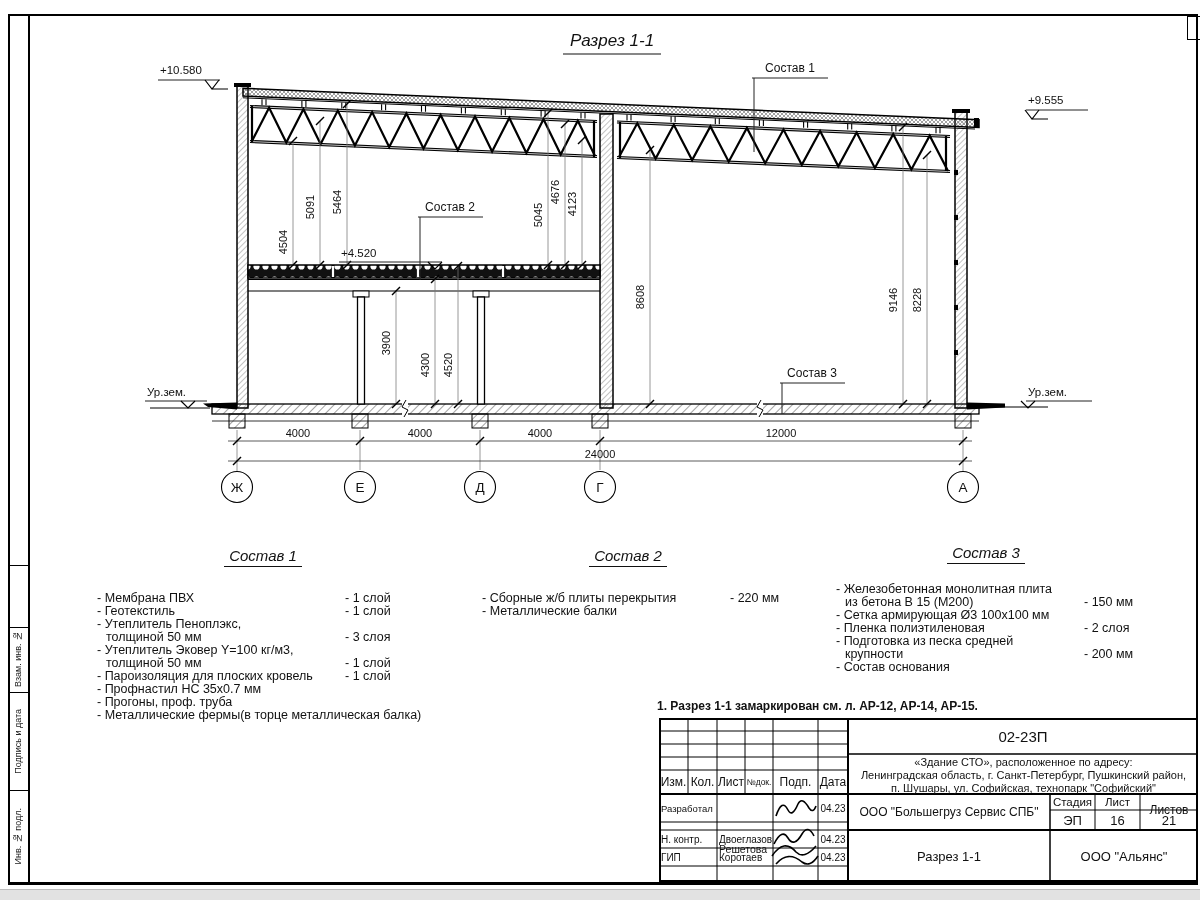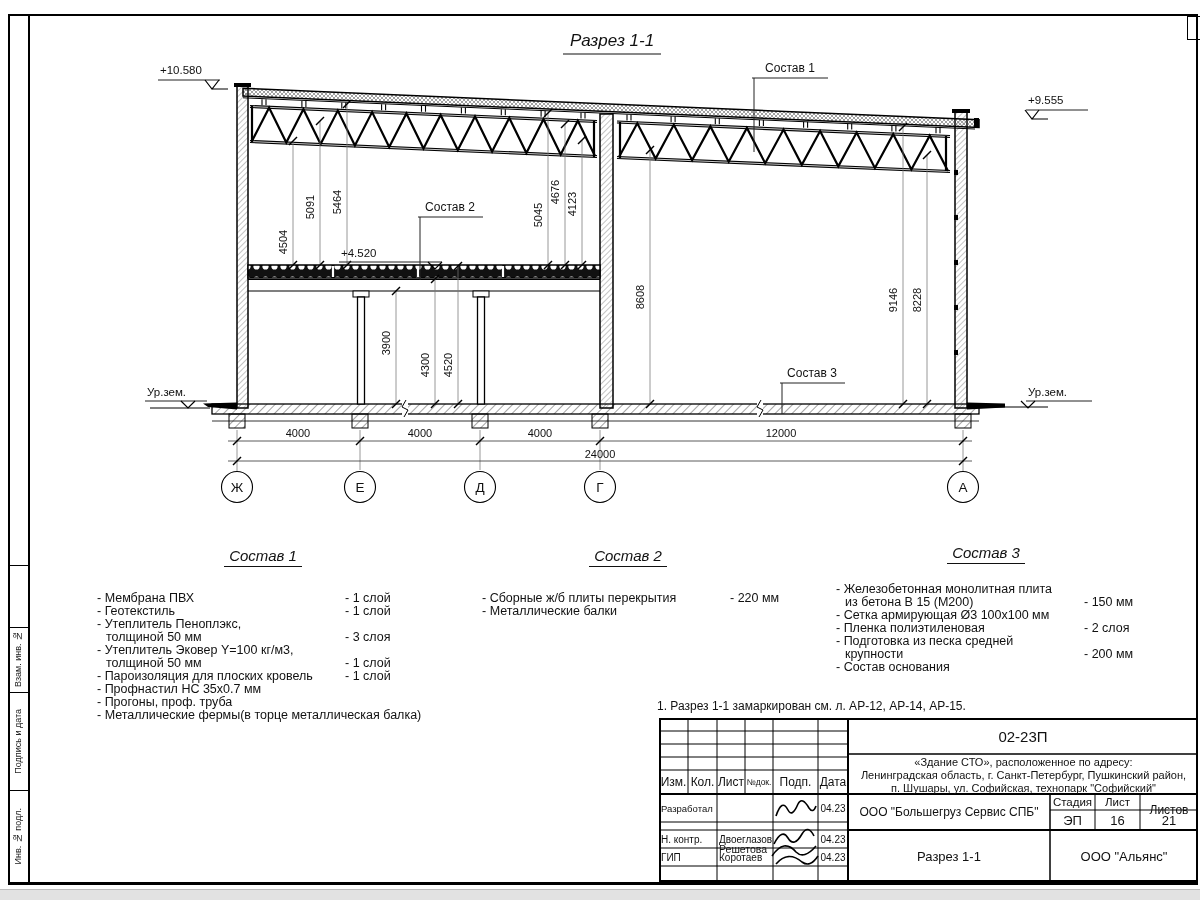--- a/index.html
+++ b/index.html
@@ -307,21 +307,21 @@
       <div class="row"><span>- Железобетонная  монолитная плита</span></div>
       <div class="row cont"><span>из бетона В 15 (М200)</span><span class="val">- 150 мм</span></div>
       <div class="row"><span>- Сетка армирующая Ø3 100х100 мм</span></div>
       <div class="row"><span>- Пленка полиэтиленовая</span><span class="val">-  2 слоя</span></div>
       <div class="row"><span>- Подготовка из песка средней</span></div>
       <div class="row cont"><span>крупности</span><span class="val">- 200 мм</span></div>
       <div class="row"><span>- Состав основания</span></div>
     </div>
   </div>
 
-  <div class="note" style="left:657px;top:699px;">1. Разрез 1-1 замаркирован см. л. АР-12, АР-14, АР-15.</div>
+  <div class="note" style="left:657px;top:699px;font-weight:bold;">1. Разрез 1-1 замаркирован см. л. АР-12, АР-14, АР-15.</div>
 
   <div id="tb">
     <svg width="539" height="164" viewBox="0 0 164" style="position:absolute;left:0;top:0;">
       <rect x="1" y="1" width="537" height="162" fill="none" stroke="#000" stroke-width="2"></rect>
       <line x1="29" y1="0" x2="29" y2="76" stroke="#000" stroke-width="1"></line>
       <line x1="58" y1="0" x2="58" y2="164" stroke="#000" stroke-width="1"></line>
       <line x1="86" y1="0" x2="86" y2="76" stroke="#000" stroke-width="1"></line>
       <line x1="114" y1="0" x2="114" y2="164" stroke="#000" stroke-width="1"></line>
       <line x1="159" y1="0" x2="159" y2="164" stroke="#000" stroke-width="1"></line>
       <line x1="189" y1="0" x2="189" y2="164" stroke="#000" stroke-width="2"></line>

